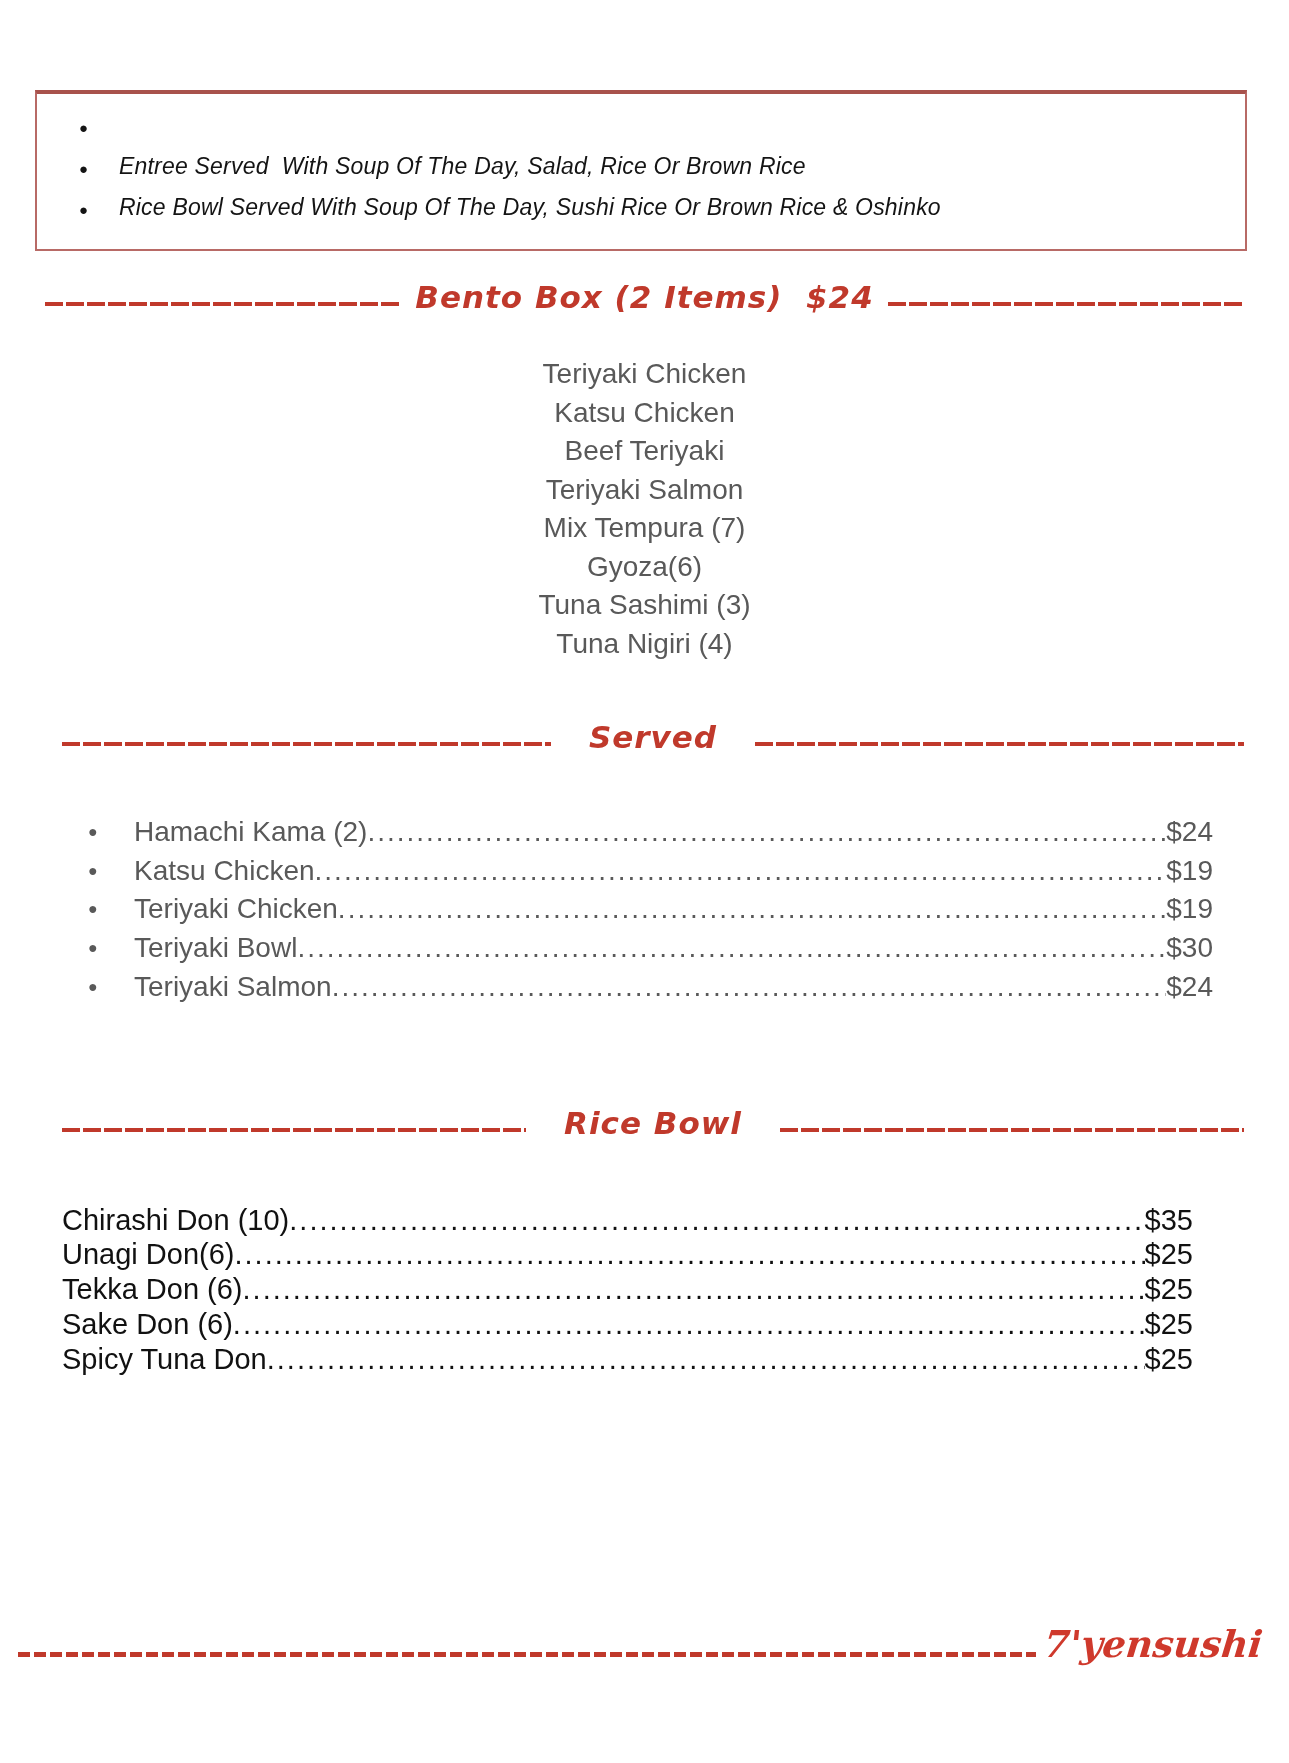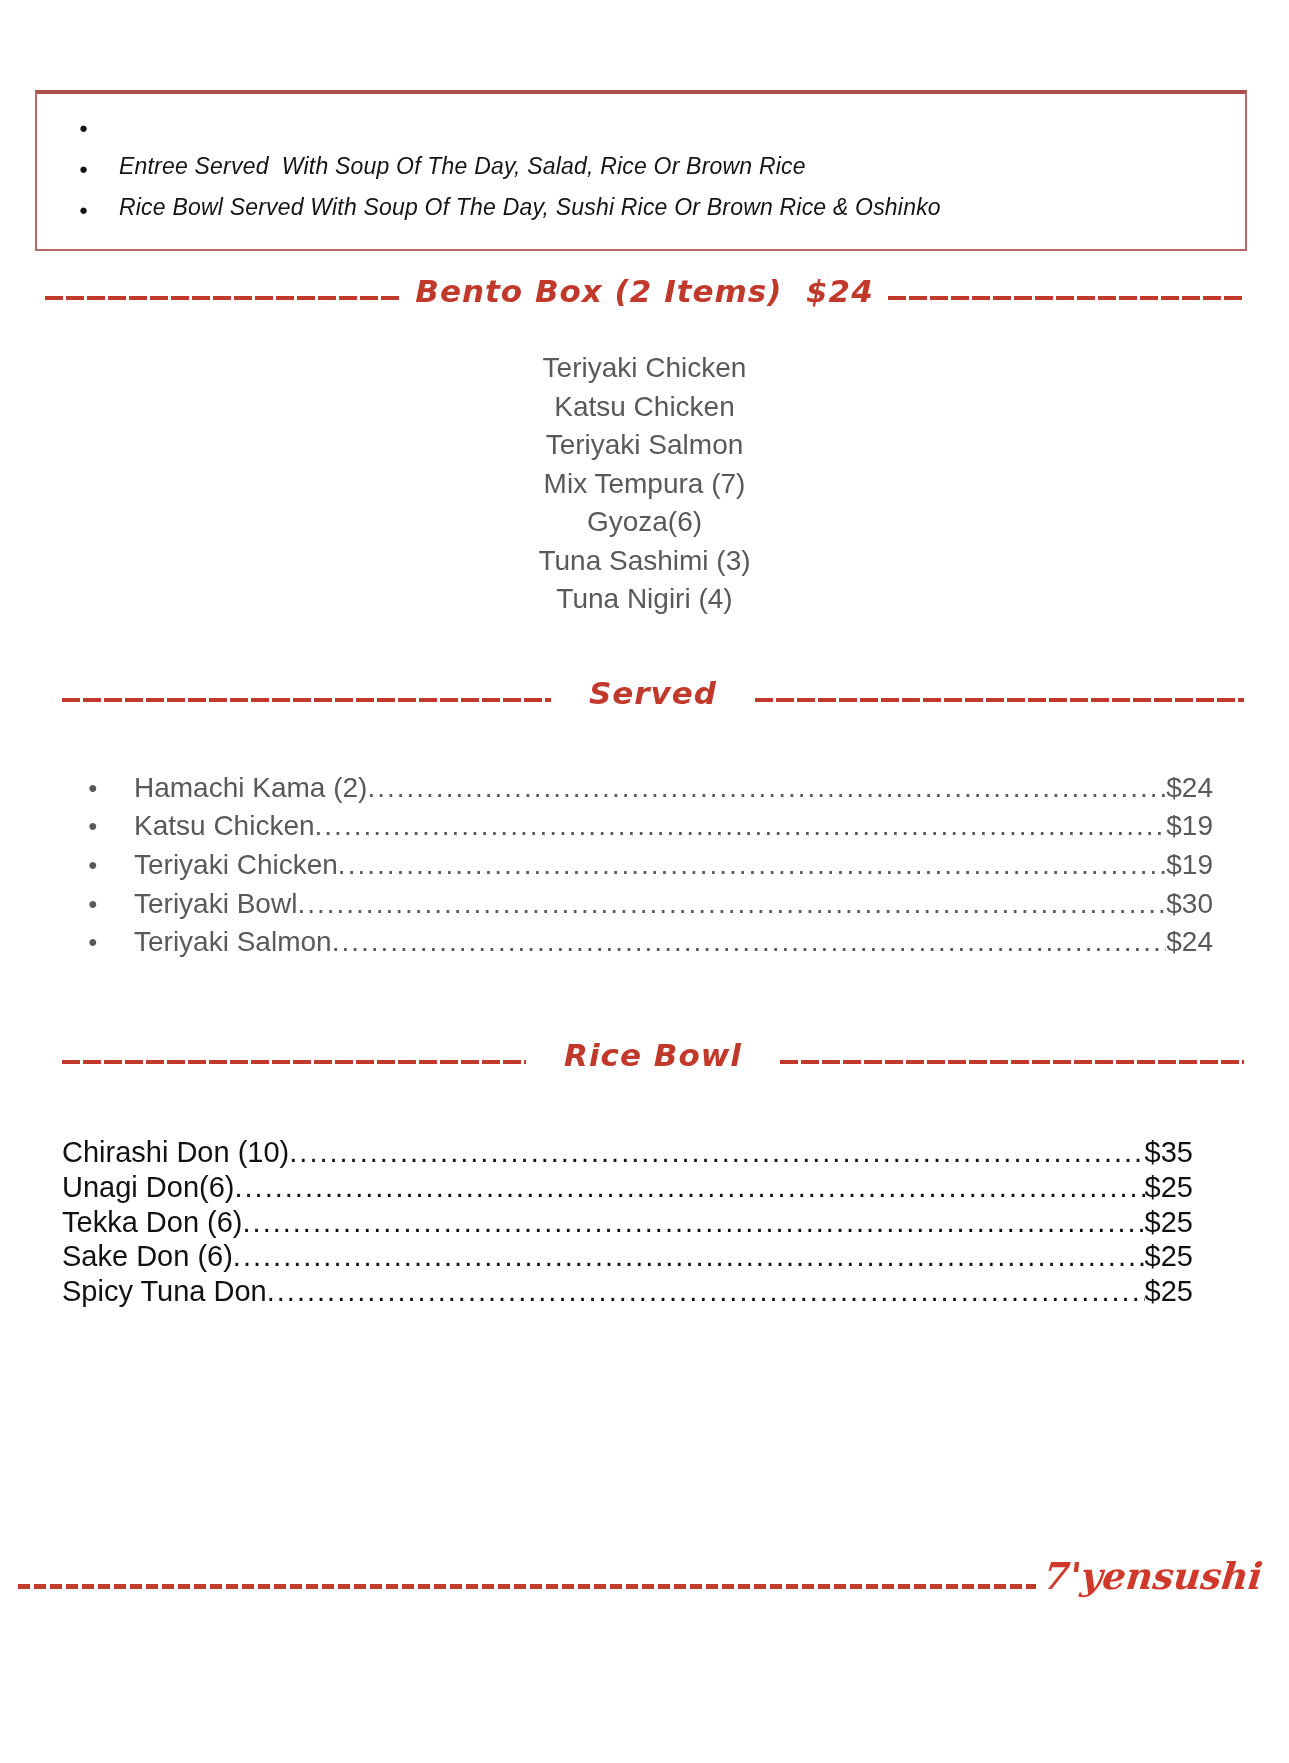--- a/index.html
+++ b/index.html
@@ -62,23 +62,23 @@
     flex: none;
     font-family: "DejaVu Sans", sans-serif;
     font-size: 31px;
     font-weight: bold;
     font-style: italic;
     letter-spacing: 1px;
     color: var(--accent-red);
     white-space: pre;
     padding: 0 14px;
   }
-  .header-bento { margin-top: 22px; }
+  .header-bento { margin-top: 28px; }
   .header-entree { margin-top: 56px; margin-left: 62px; }
-  .header-rice { margin-top: 75px; margin-left: 62px; }
+  .header-rice { margin-top: 98px; margin-left: 62px; }
   .header-entree .section-title, .header-rice .section-title { padding: 0 38px; }
 
   
   .bento-list {
     margin-top: 40px;
     text-align: center;
     color: var(--gray-text);
     font-size: 28px;
     line-height: 38.5px;
   }
@@ -168,20 +168,21 @@
   <span class="section-title">Bento Box (2 Items)  $24</span>
   <span class="rule"></span>
 </div>
 
 <div class="bento-list">
 
     <div class="bento-item">Teriyaki Chicken</div>
 
     <div class="bento-item">Katsu Chicken</div>
 
+    <div class="bento-item">Beef Teriyaki</div>
 
     <div class="bento-item">Teriyaki Salmon</div>
 
     <div class="bento-item">Mix Tempura (7)</div>
 
     <div class="bento-item">Gyoza(6)</div>
 
     <div class="bento-item">Tuna Sashimi (3)</div>
 
     <div class="bento-item">Tuna Nigiri (4)</div>

